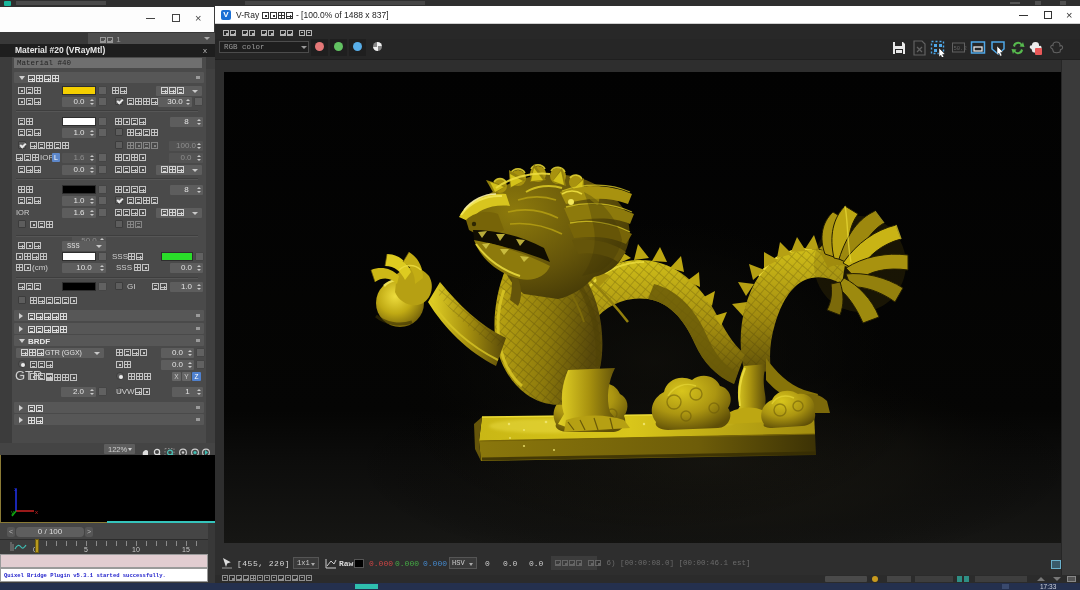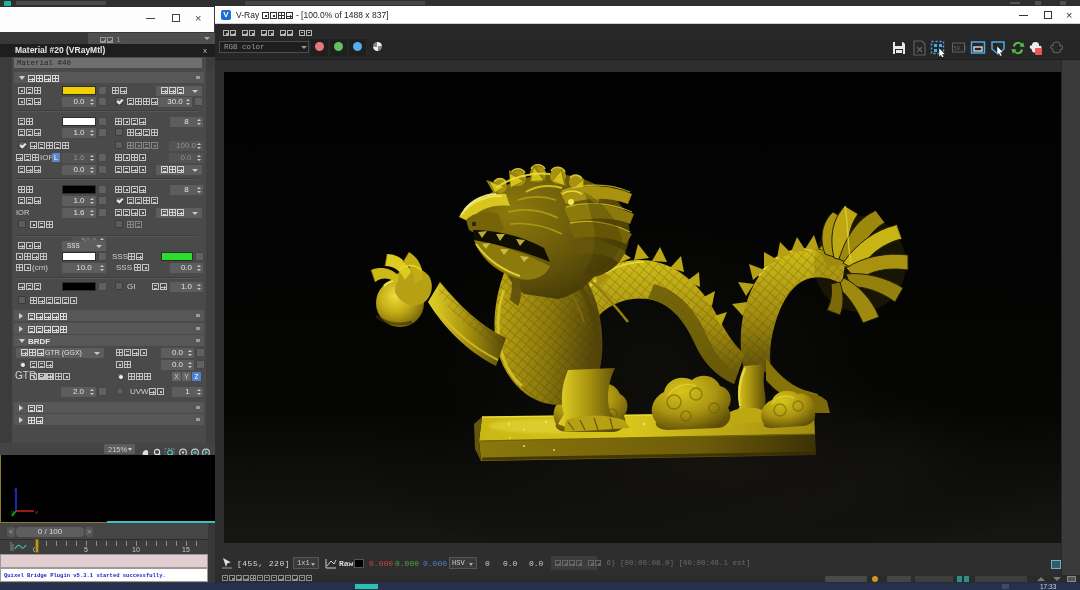--- a/index.html
+++ b/index.html
@@ -179,41 +179,41 @@
         <div class="lbl cj" style="left:116px;top:360px"><span class="gx g3"></span><span class="gx g0"></span></div>
         <div class="spin" style="left:161px;top:360px;width:33px">0.0<i></i></div>
         <div class="mapb" style="left:196px;top:360px"></div>
   <div class="rad" style="left:18px;top:372px"></div>
         <div class="lbl cj" style="left:30px;top:372px"><span class="gx g3"></span><span class="gx g1"></span><span class="gx g2"></span></div>
         <div class="rad on" style="left:116px;top:372px"></div>
         <div class="lbl cj" style="left:128px;top:372px"><span class="gx g0"></span><span class="gx g0"></span><span class="gx g0"></span></div>
         <div class="abs" style="left:172px;top:372px;width:9px;height:9px;background:#666;border-radius:1px;color:#ccc;font-size:6.5px;text-align:center;line-height:9px">X</div>
         <div class="abs" style="left:182px;top:372px;width:9px;height:9px;background:#666;border-radius:1px;color:#ccc;font-size:6.5px;text-align:center;line-height:9px">Y</div>
         <div class="abs" style="left:192px;top:372px;width:9px;height:9px;background:#4f81cf;border-radius:1px;color:#fff;font-size:6.5px;text-align:center;line-height:9px">Z</div>
-  <div class="lbl" style="left:15px;top:371px;font-size:10px">GTR <span class="cj"><span class="gx g2"></span><span class="gx g0"></span><span class="gx g0"></span><span class="gx g3"></span></span></div>
+  <div class="lbl" style="left:15px;top:371px;font-size:13px">GTR <span class="cj"><span class="gx g2"></span><span class="gx g0"></span><span class="gx g0"></span><span class="gx g3"></span></span></div>
         <div class="spin" style="left:61px;top:387px;width:35px">2.0<i></i></div>
         <div class="mapb" style="left:98px;top:387px"></div>
         <div class="rad" style="left:116px;top:387px"></div>
-        <div class="lbl" style="left:130px;top:387px">UVW<span class="cj"><span class="gx g2"></span><span class="gx g3"></span></span></div>
+        <div class="lbl" style="left:116px;top:387px">UVW<span class="cj"><span class="gx g2"></span><span class="gx g3"></span></span></div>
         <div class="spin" style="left:172px;top:387px;width:31px">1<i></i></div>
   <div class="roll" style="top:402px">
           <b></b>
           <span class="tt cj"><span class="gx g1"></span><span class="gx g1"></span></span>
           <s></s>
         </div>
   <div class="roll" style="top:414px">
           <b></b>
           <span class="tt cj"><span class="gx g0"></span><span class="gx g2"></span></span>
           <s></s>
         </div>
   </div>
 
   <div class="abs" style="left:0;top:443px;width:215px;height:12px;background:#444"></div>
   <div class="abs" style="left:104px;top:444px;width:31px;height:10px;background:#5d5d5d;border-radius:1px"></div>
-  <div class="lbl" style="left:108px;top:445px;font-size:7.5px">215%</div>
+  <div class="lbl" style="left:108px;top:445px;font-size:7.5px">122%</div>
   <div class="abs" style="left:128px;top:448px;border-left:2.5px solid transparent;border-right:2.5px solid transparent;border-top:3px solid #ccc"></div>
   <div class="abs" style="left:140px;top:444px;width:70px;height:10px" id="ztools"><svg width="70" height="10" viewBox="0 0 70 10">
     <path d="M3 8 Q2 4 4 3 Q6 1 8 3 L8 8" fill="#ddd"></path>
     <circle cx="17" cy="4" r="2.6" fill="none" stroke="#ddd" stroke-width="1.2"></circle>
           <line x1="19" y1="6" x2="21" y2="8.5" stroke="#ddd" stroke-width="1.3"></line>
     <circle cx="30" cy="4.5" r="2.4" fill="none" stroke="#4fc4ba" stroke-width="1.2"></circle>
           <line x1="32" y1="6" x2="34" y2="8.5" stroke="#4fc4ba" stroke-width="1.2"></line>
           <rect x="25" y="0.5" width="9" height="8" fill="none" stroke="#999" stroke-dasharray="1.5 1.5" stroke-width="0.8"></rect>
     <circle cx="43" cy="4.5" r="3.4" fill="none" stroke="#ccc" stroke-width="1.1"></circle>
           <circle cx="43" cy="4.5" r="1.2" fill="#ccc"></circle>

